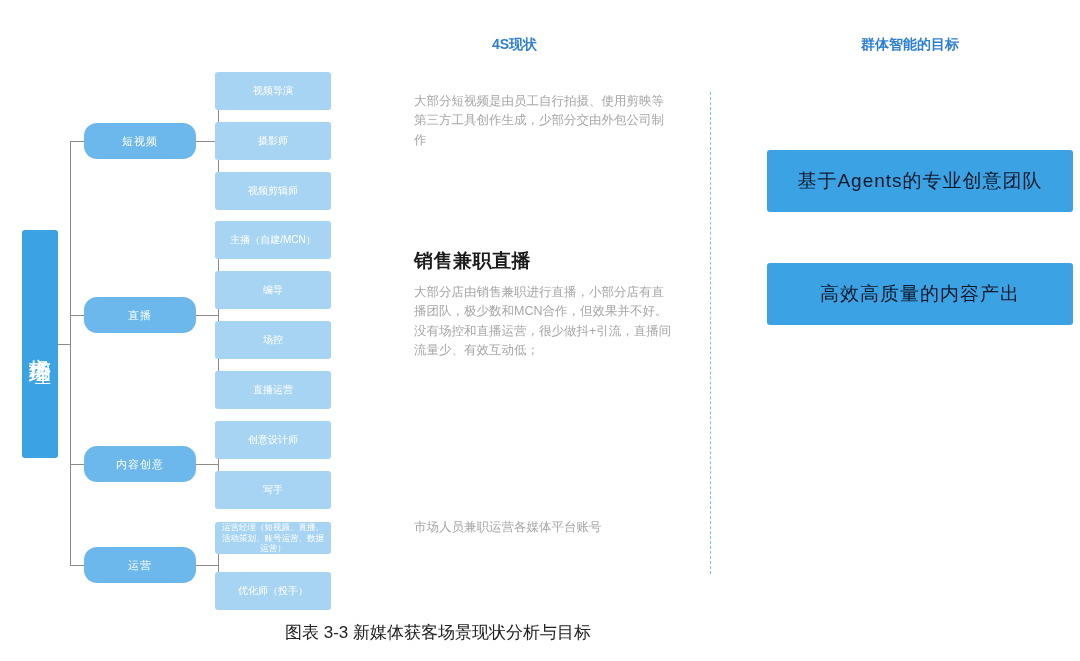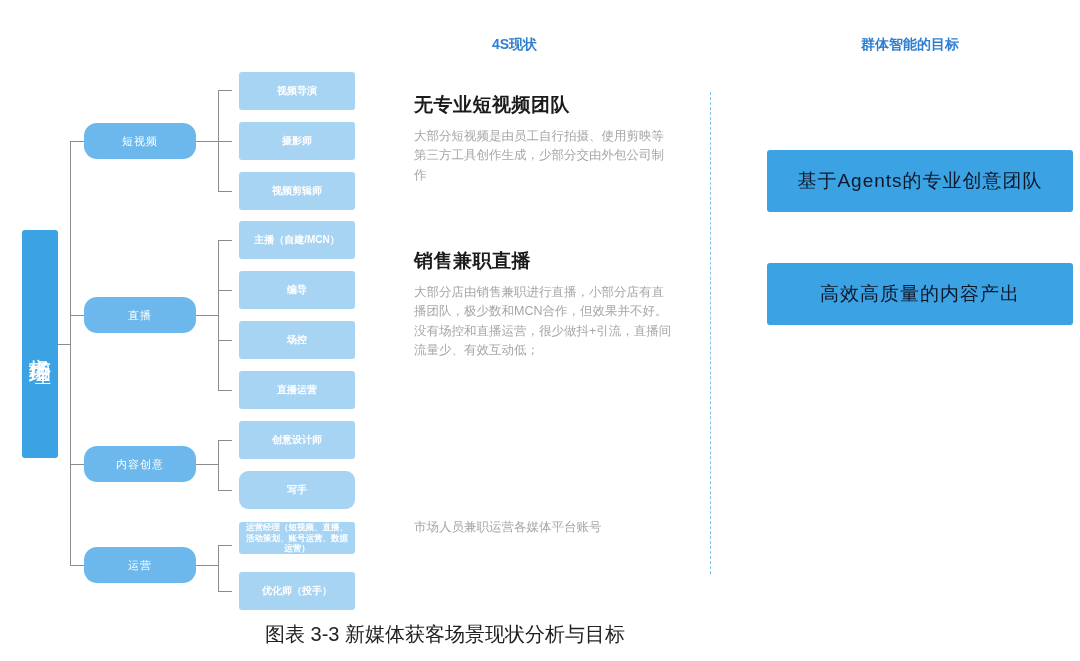--- a/index.html
+++ b/index.html
@@ -59,35 +59,34 @@
     font-size: 11px;
     display: flex;
     align-items: center;
     justify-content: center;
     letter-spacing: 1px;
   }
 
   
   .l3 {
     position: absolute;
-    left: 239px;
+    left: 215px;
     width: 116px;
     height: 38px;
     background: #a8d4f3;
     border-radius: 3px;
     color: #ffffff;
     font-size: 10px;
     display: flex;
     align-items: center;
     justify-content: center;
     text-align: center;
     line-height: 1.25;
     padding: 12px 3px;
     box-sizing: border-box;
-    font-weight: bold;
   }
   .l3.tall { font-size: 8.5px; }
 
   
   .line-h, .line-v {
     position: absolute;
     background: #8c8c8c;
   }
   .line-h { height: 1px; }
   .line-v { width: 1px; }
@@ -138,25 +137,25 @@
     justify-content: center;
     letter-spacing: 1px;
     text-align: center;
   }
   #goal-1 { top: 150px; }
   #goal-2 { top: 263px; }
 
   
   #caption {
     position: absolute;
-    left: 7px;
+    left: 0;
     top: 621px;
     width: 876px;
     text-align: center;
-    font-size: 20px;
+    font-size: 17px;
     color: #222;
   }
 </style>
 </head>
 <body>
 
 <div class="col-header" id="hdr-4s">4S现状</div>
 <div class="col-header" id="hdr-goal">群体智能的目标</div>
 
 <div id="root-node">市场经理</div>
@@ -194,32 +193,31 @@
 <div class="l3" style="top:271px;">编导</div>
 <div class="l3" style="top:321px;">场控</div>
 <div class="l3" style="top:371px;">直播运营</div>
 
 <div class="line-h" style="left:196px; top:464px; width:22px;"></div>
 <div class="line-v" style="left:218px; top:440px; height:50px;"></div>
 <div class="line-h" style="left:218px; top:440px; width:14px;"></div>
 <div class="line-h" style="left:218px; top:490px; width:14px;"></div>
 
 <div class="l3" style="top:421px;">创意设计师</div>
-<div class="l3" style="top:471px;border-radius:9px;">写手</div>
+<div class="l3" style="top:471px;">写手</div>
 
 <div class="line-h" style="left:196px; top:565px; width:22px;"></div>
 <div class="line-v" style="left:218px; top:545px; height:46px;"></div>
 <div class="line-h" style="left:218px; top:545px; width:14px;"></div>
 <div class="line-h" style="left:218px; top:591px; width:14px;"></div>
 
 <div class="l3 tall" style="top:522px; height:32px;">运营经理（短视频、直播、活动策划、账号运营、数据运营）</div>
 <div class="l3" style="top:572px;">优化师（投手）</div>
 
 <div class="sec" style="top:92px;">
-  <p class="sec-title">无专业短视频团队</p>
   <p class="sec-body">大部分短视频是由员工自行拍摄、使用剪映等第三方工具创作生成，少部分交由外包公司制作</p>
 </div>
 
 <div class="sec" style="top:248px;">
   <p class="sec-title">销售兼职直播</p>
   <p class="sec-body">大部分店由销售兼职进行直播，小部分店有直播团队，极少数和MCN合作，但效果并不好。
 没有场控和直播运营，很少做抖+引流，直播间流量少、有效互动低；</p>
 </div>
 
 <div class="sec" style="top:408px;">

